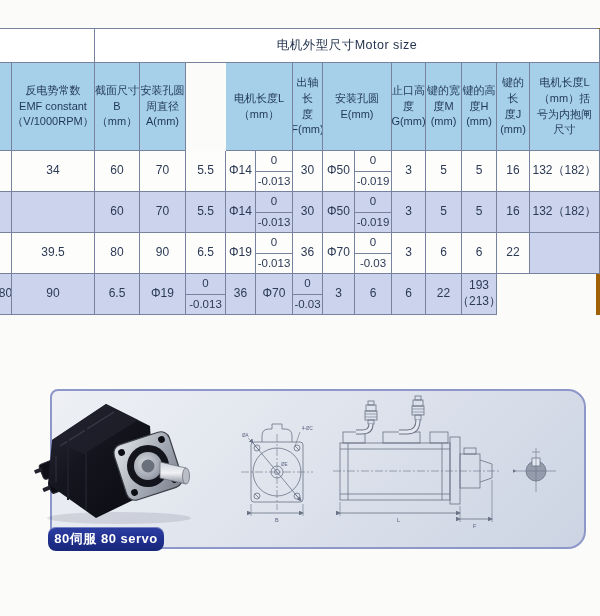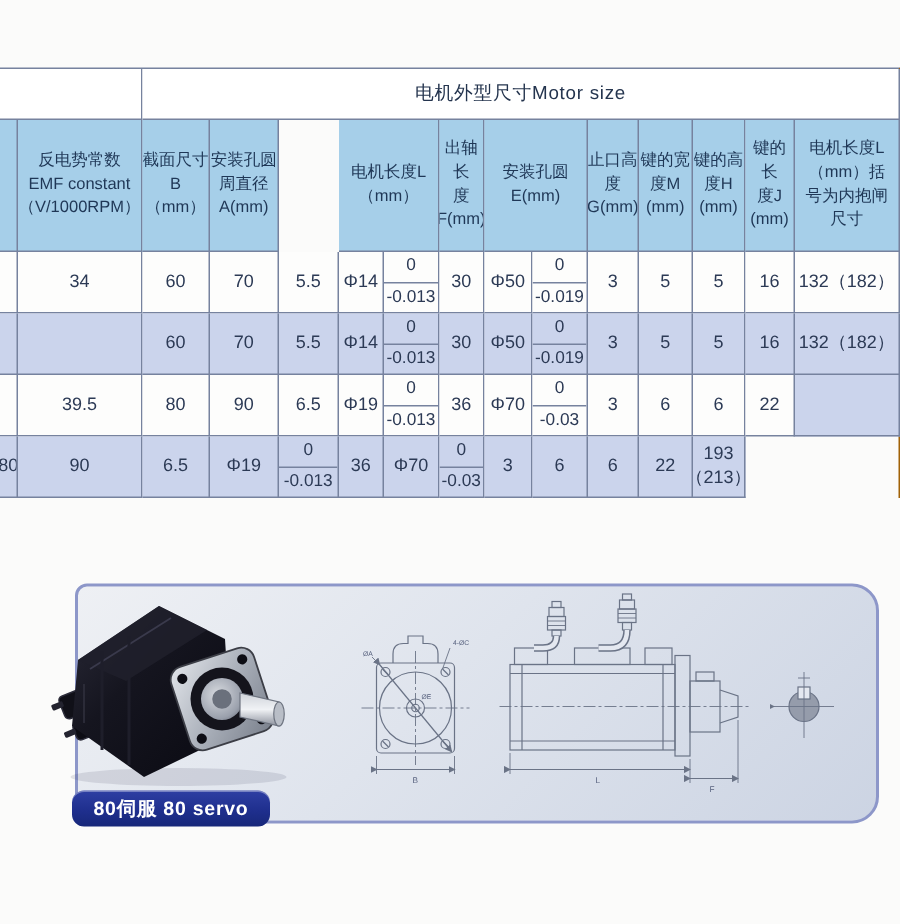--- a/index.html
+++ b/index.html
@@ -4,26 +4,26 @@
 <style>
   html,body{margin:0;padding:0;}
   body{
     width:600px;height:616px;position:relative;overflow:hidden;
     background:#fbfbfa;
     font-family:"Liberation Sans","DejaVu Sans",sans-serif;
     color:#2c3a55;
   }
   
   .spec-table{
-    position:absolute;left:0;top:45px;width:600px;
+    position:absolute;left:0;top:28px;width:600px;
     display:grid;
     grid-template-columns:12px 83px 45px 46px 40px 30px 37px 30px 32px 37px 34px 36px 35px 33px 70px;
     grid-template-rows:34px 88px 41px 41px 41px 41px;
     border-top:1px solid #76829e;
-    border-right:1px solid #a16207;
+    border-right:4px solid #a16207;
     box-sizing:border-box;
     font-size:12px;
   }
   .cell{
     border-right:1px solid #76829e;
     border-bottom:1px solid #76829e;
     display:flex;align-items:center;justify-content:center;
     text-align:center;line-height:1.3;
     box-sizing:border-box;
     overflow:hidden;
@@ -40,21 +40,21 @@
   .tol > div:first-child{border-bottom:1px solid #76829e;}
   
   .fig-panel{
     position:absolute;left:50px;top:389px;width:536px;height:160px;
     border:2px solid #8d97c9;
     border-radius:8px 18px 18px 8px;
     background:linear-gradient(135deg,#eef0f4 0%,#dfe4ed 45%,#ccd4e3 100%);
     box-sizing:border-box;
   }
   .badge{
-    position:absolute;left:48px;top:527px;width:132px;height:24px;
+    position:absolute;left:48px;top:527px;width:116px;height:24px;
     background:linear-gradient(180deg,#2e3fa3 0%,#1f2f8e 55%,#172779 100%);
     border-radius:8px;
     display:flex;align-items:center;justify-content:center;
     color:#ffffff;font-size:13px;font-weight:bold;letter-spacing:.5px;
     box-shadow:inset 0 1px 0 rgba(255,255,255,.35);
     z-index:5;
   }
   .photo{position:absolute;left:34px;top:390px;width:164px;height:138px;z-index:4;}
   .drawings{position:absolute;left:228px;top:392px;width:360px;height:156px;z-index:3;}
   .dim-label{font-size:5.5px;fill:#5a6480;}

